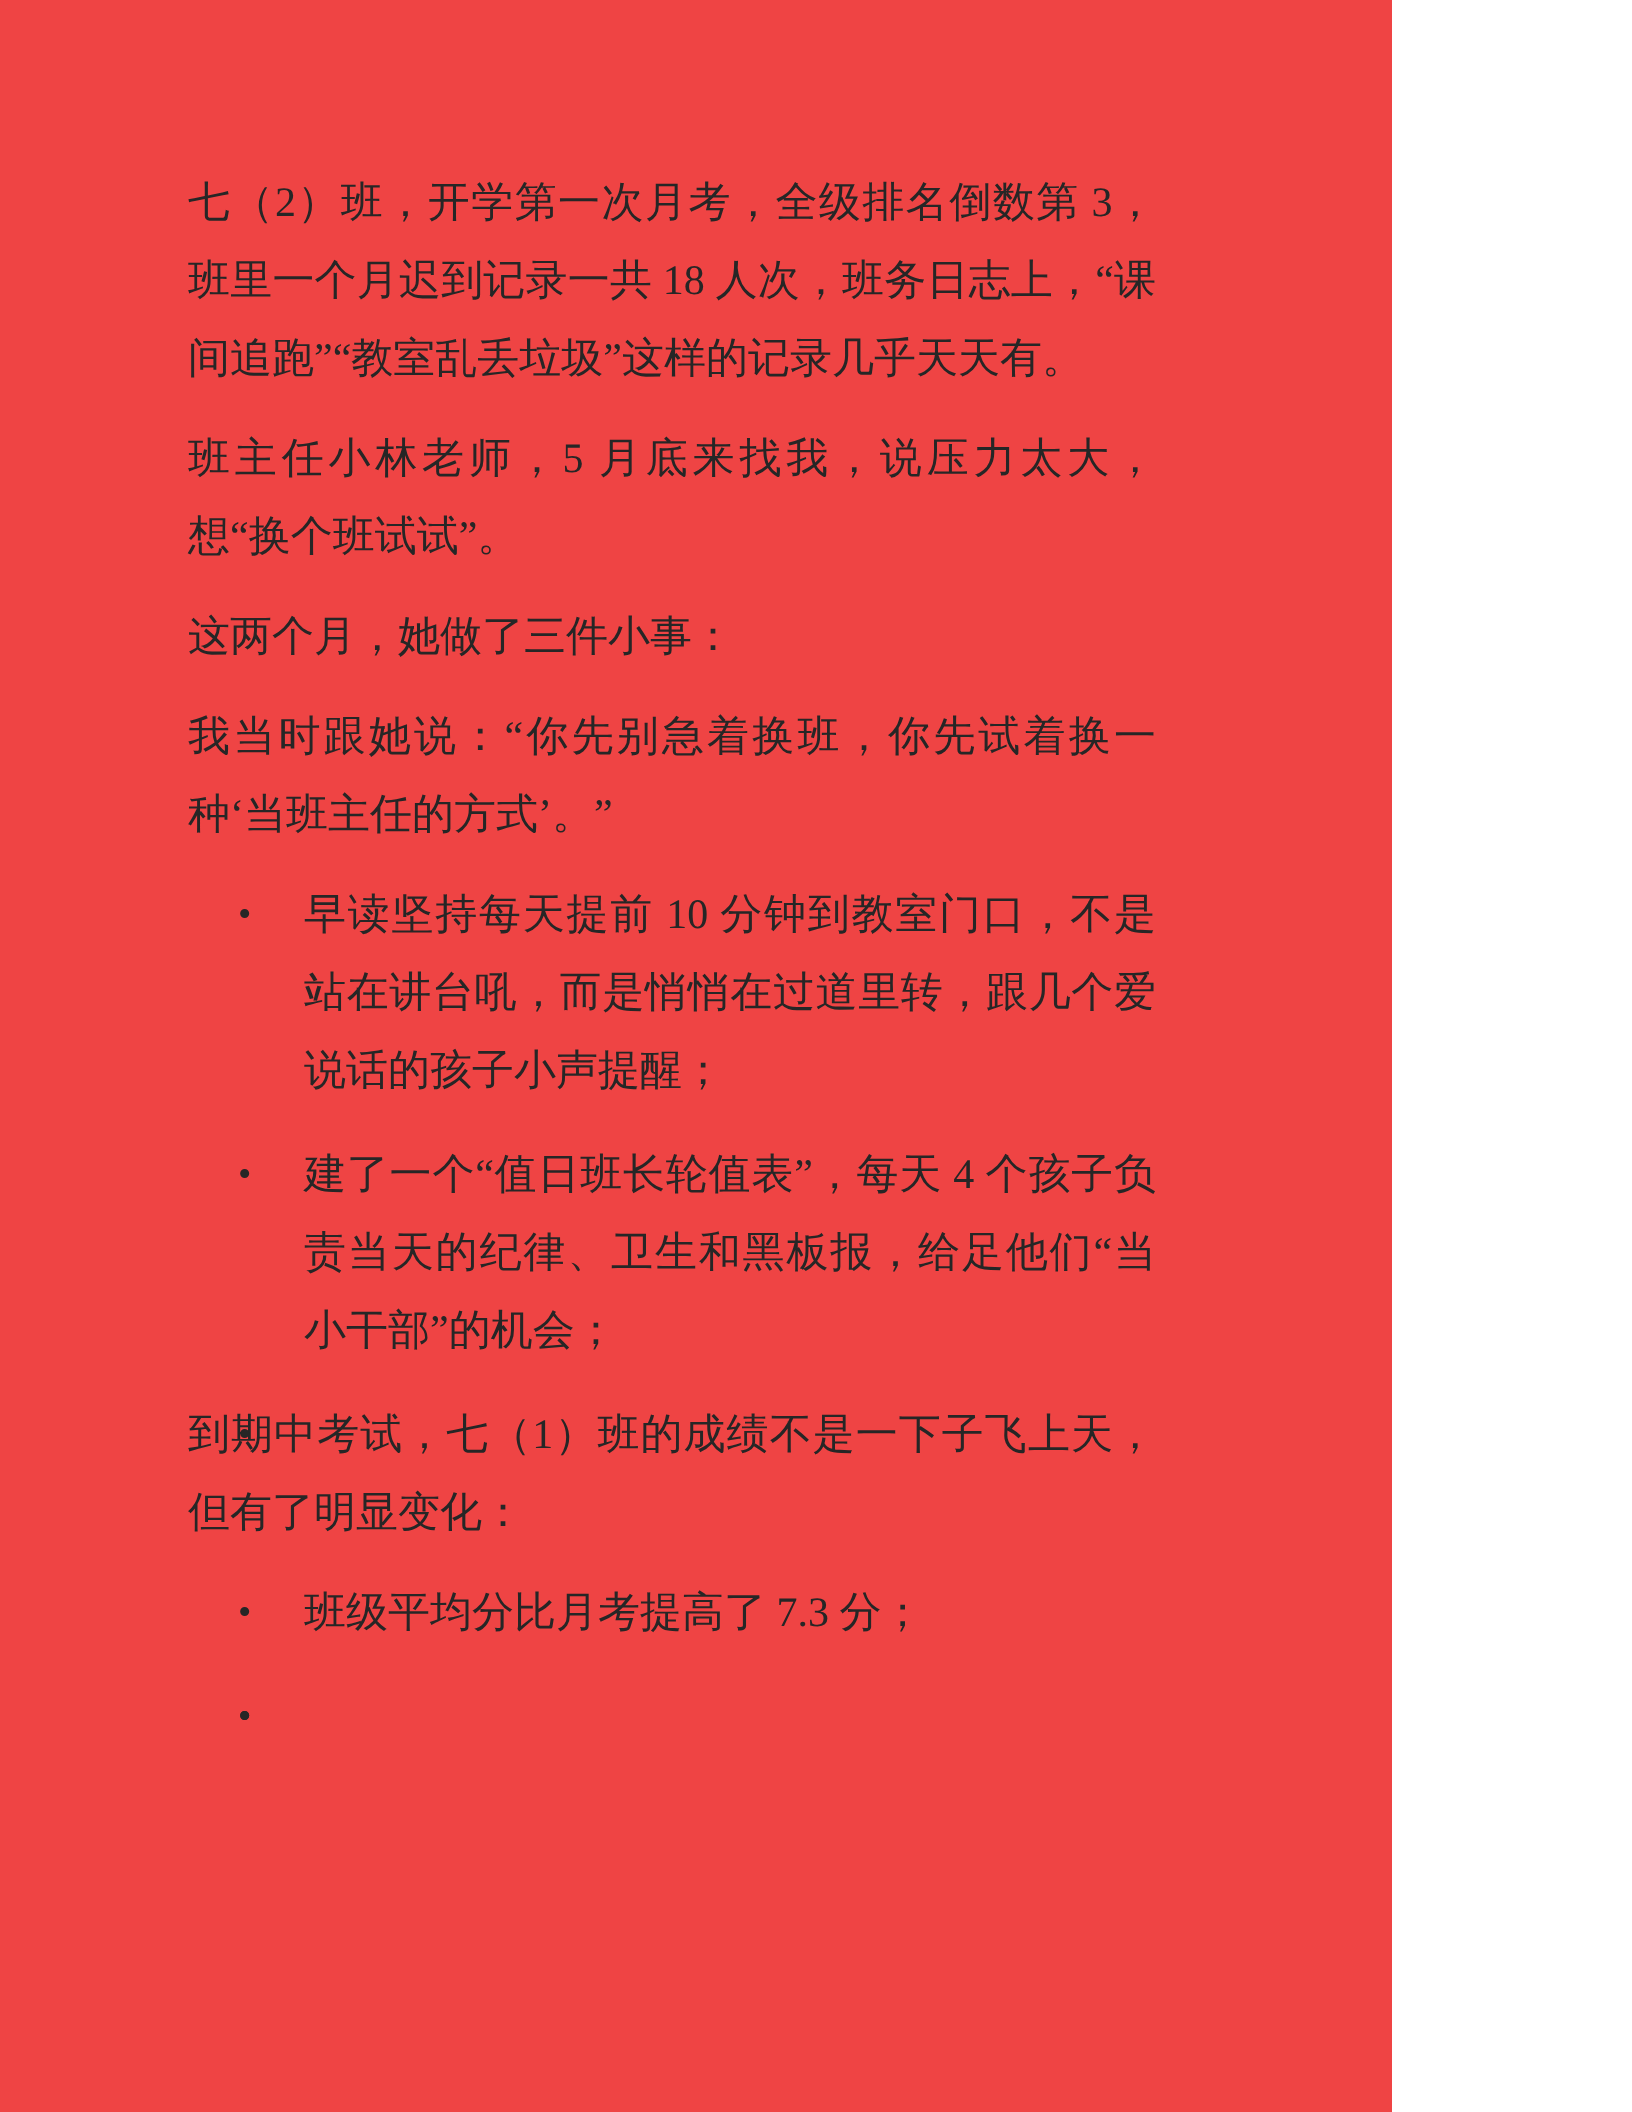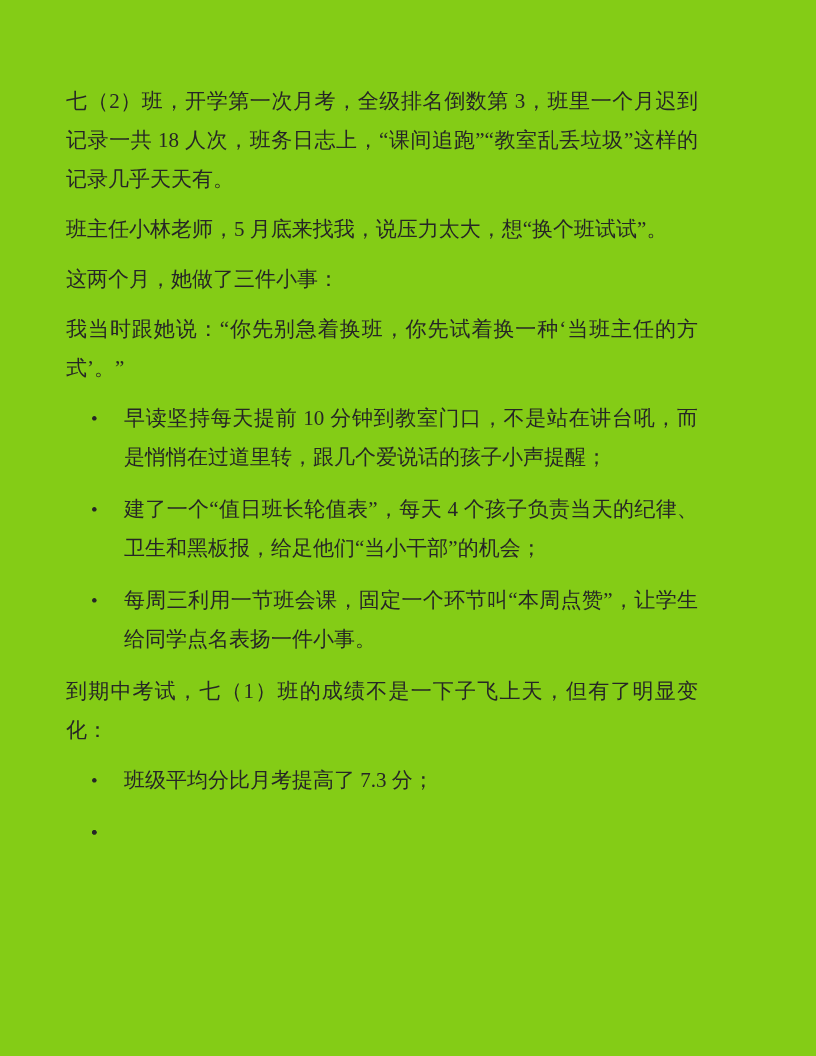--- a/index.html
+++ b/index.html
@@ -4,24 +4,24 @@
 <style>
   * { margin: 0; padding: 0; box-sizing: border-box; }
   html, body {
     width: 816px;
     background: #ffffff;
   }
   body {
     font-family: "Liberation Serif", "DejaVu Serif", serif;
   }
   .page {
-    width: 816px;
+    width: 696px;
     height: 1056px;
-    background: #84cc16;
-    padding: 82px 118px 0 66px;
+    background: #ef4444;
+    padding: 82px 118px 0 94px;
     overflow: hidden;
     color: #262626;
   }
   .doc {
     font-size: 21px;
     line-height: 39px;
     text-align: justify;
   }
   .doc p {
     margin: 0 0 11px 0;
@@ -63,21 +63,20 @@
       <li>
         <span class="bullet">•</span>
         <span>早读坚持每天提前 10 分钟到教室门口，不是站在讲台吼，而是悄悄在过道里转，跟几个爱说话的孩子小声提醒；</span>
       </li>
       <li>
         <span class="bullet">•</span>
         <span>建了一个“值日班长轮值表”，每天 4 个孩子负责当天的纪律、卫生和黑板报，给足他们“当小干部”的机会；</span>
       </li>
       <li>
         <span class="bullet">•</span>
-        <span>每周三利用一节班会课，固定一个环节叫“本周点赞”，让学生给同学点名表扬一件小事。</span>
       </li>
     </ul>
 
     <p>到期中考试，七（1）班的成绩不是一下子飞上天，但有了明显变化：</p>
 
     <ul>
       <li>
         <span class="bullet">•</span>
         <span>班级平均分比月考提高了 7.3 分；</span>
       </li>

